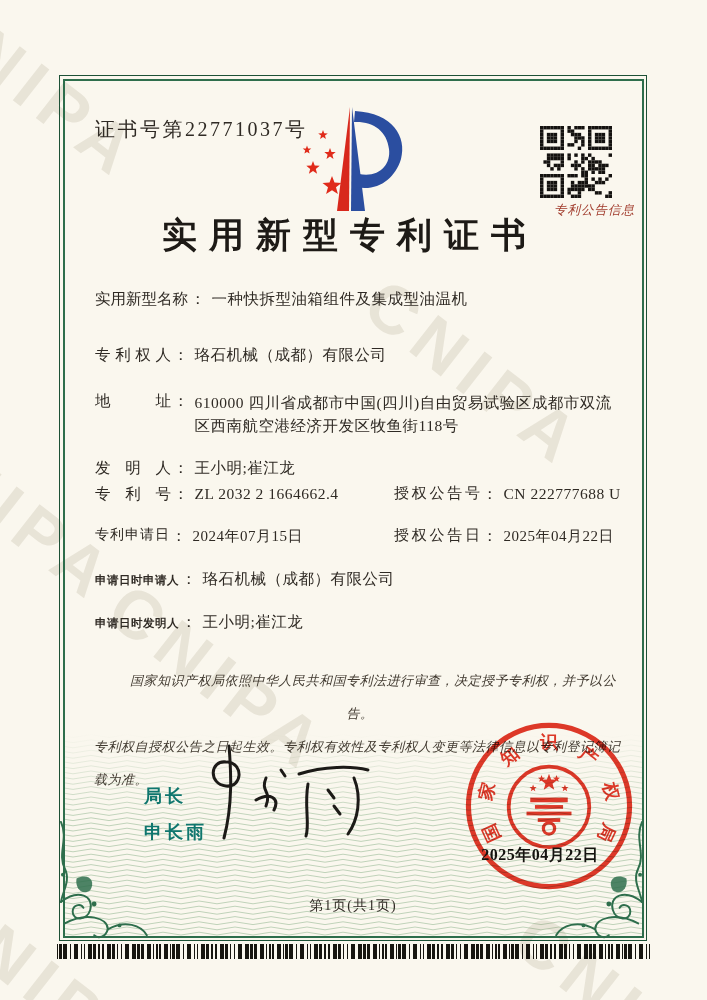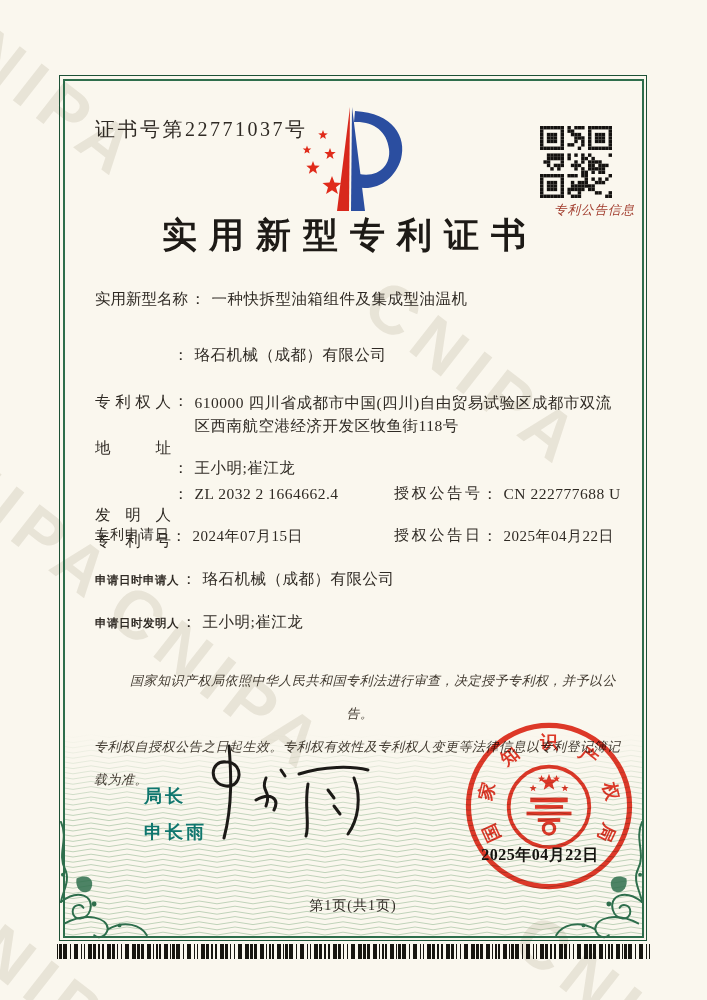--- a/index.html
+++ b/index.html
@@ -21,21 +21,21 @@
   
   #cert-no{position:absolute;left:95px;top:116px;font-size:20px;letter-spacing:2.5px;z-index:3;}
   #logo{position:absolute;left:299px;top:103px;width:115px;height:112px;z-index:3;}
   #qr{position:absolute;left:540px;top:126px;width:72px;height:72px;z-index:3;}
   #qr-label{position:absolute;left:519px;top:202px;width:116px;text-align:right;font-size:12.5px;
       letter-spacing:1px;color:var(--lred);font-style:italic;z-index:3;}
   #title{position:absolute;left:0;top:212px;width:688px;text-align:center;font-size:35px;font-weight:700;
       letter-spacing:12px;padding-left:12px;box-sizing:border-box;color:#1d1a16;z-index:3;}
   
   .row{position:absolute;left:95px;font-size:15.5px;z-index:3;white-space:nowrap;}
-  .labJ{display:inline-block;width:76px;text-align:justify;text-align-last:justify;vertical-align:top;margin-top:47px;}
+  .labJ{display:inline-block;width:76px;text-align:justify;text-align-last:justify;vertical-align:top;}
   .labR{display:inline-block;width:86px;text-align:justify;text-align-last:justify;font-size:15px;vertical-align:top;}
   .labD{display:inline-block;width:74px;text-align:justify;text-align-last:justify;font-size:14px;vertical-align:top;}
   .labS{font-size:11.5px;font-weight:600;letter-spacing:.5px;text-align:center;}
   .colon{margin:0 6px 0 2px;}
   .val{letter-spacing:.5px;}
   .val-wrap{display:inline-block;width:424px;white-space:normal;vertical-align:top;line-height:23px;letter-spacing:.5px;}
   .rcell{position:absolute;left:299px;top:0;}
   
   #decl{position:absolute;left:94px;top:664px;width:532px;font-size:13px;font-style:italic;
       line-height:33px;color:#413a30;letter-spacing:.5px;z-index:3;}

